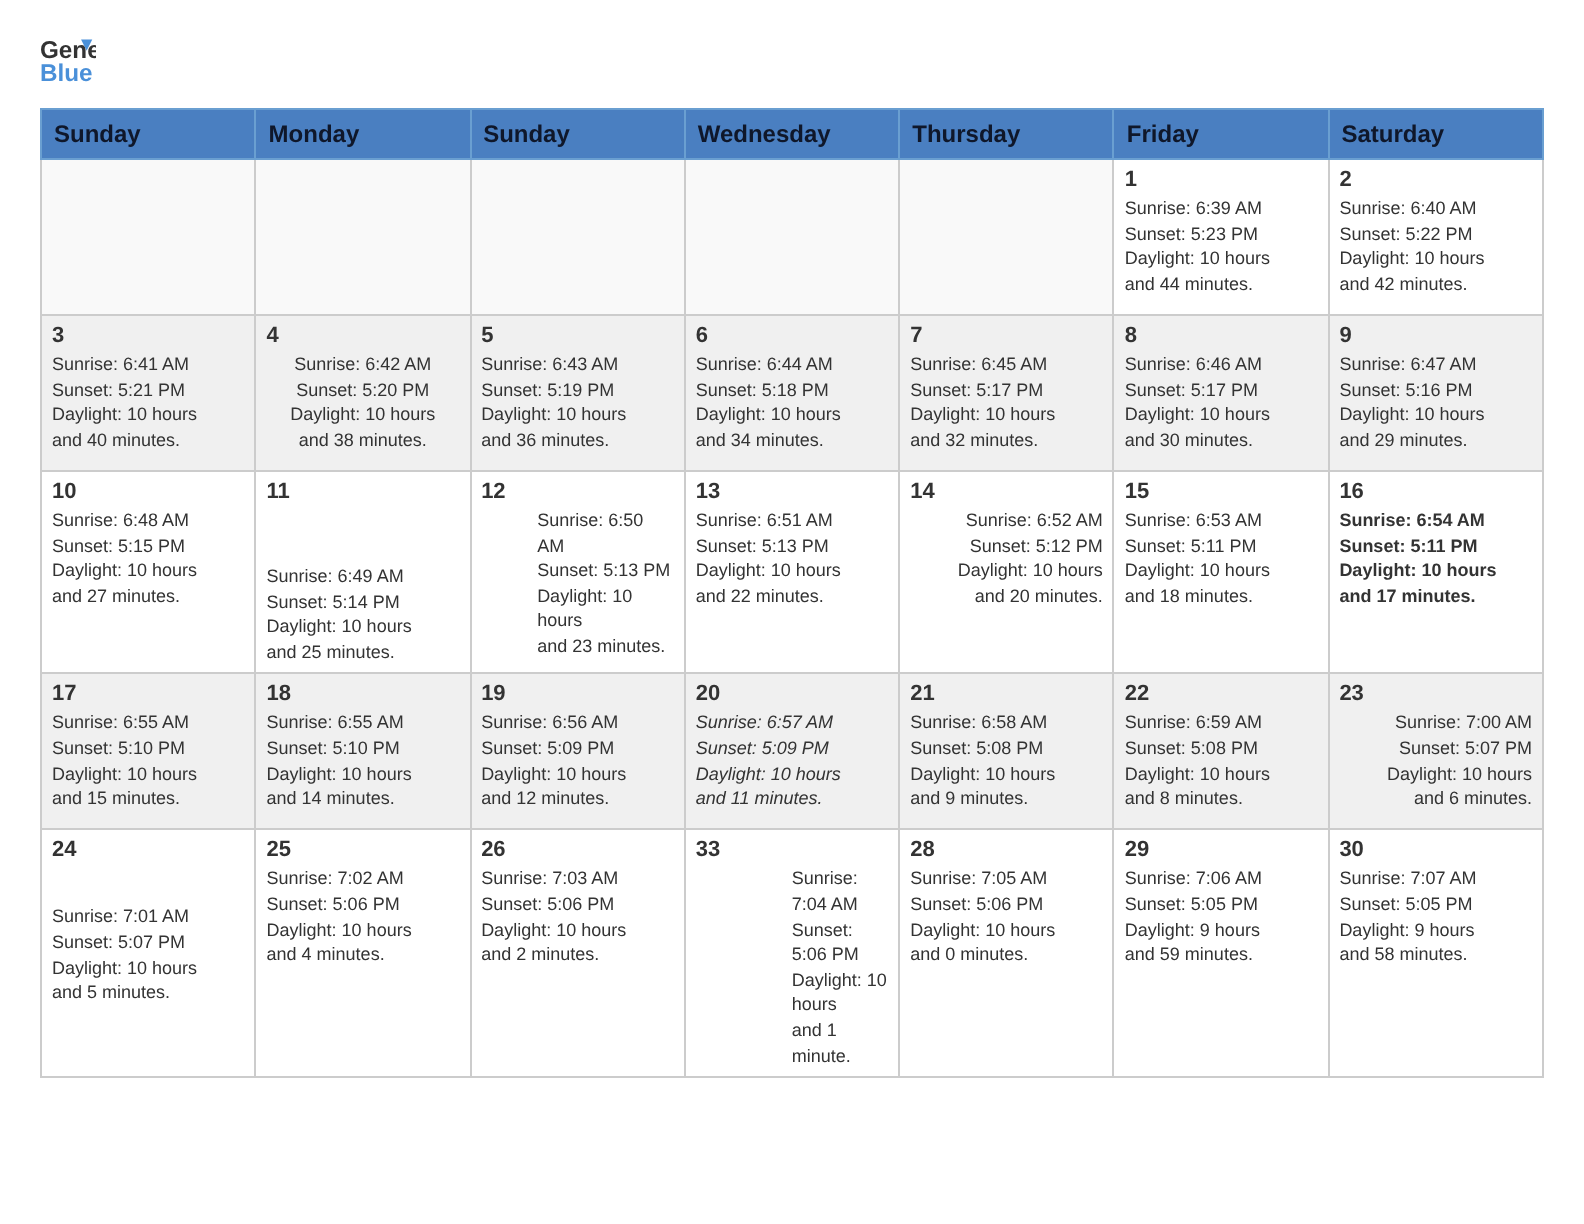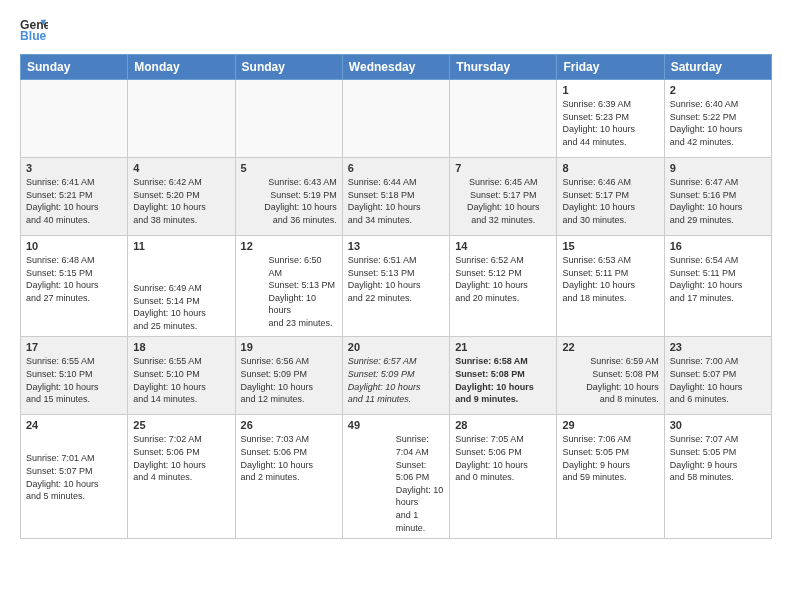--- a/index.html
+++ b/index.html
@@ -41,21 +41,21 @@
     .location {
       font-size: 13px;
       color: #555;
     }
     .calendar {
       width: 100%;
       border-collapse: collapse;
     }
     .calendar th {
       background-color: #4a7fc1;
-      color: #ffffff;
+      color: #0f172a;
       font-size: 12px;
       font-weight: bold;
       padding: 5px 6px;
       text-align: left;
       border: 1px solid #6a9fd1;
     }
     .calendar td {
       border: 1px solid #ccc;
       vertical-align: top;
       padding: 4px 5px;
@@ -137,42 +137,42 @@
         <tr>
           <td class="shaded">
             <span class="day-number">3</span>
             <div class="day-info" style="white-space: pre-line;">Sunrise: 6:41 AM
 Sunset: 5:21 PM
 Daylight: 10 hours
 and 40 minutes.</div>
           </td>
           <td class="shaded">
             <span class="day-number">4</span>
-            <div class="day-info" style="white-space: pre-line;">Sunrise: 6:42 AM
+            <div class="day-info" style="white-space: pre-line; text-align: center;">Sunrise: 6:42 AM
 Sunset: 5:20 PM
 Daylight: 10 hours
 and 38 minutes.</div>
           </td>
           <td class="shaded">
             <span class="day-number">5</span>
-            <div class="day-info" style="white-space: pre-line; text-align: right;">Sunrise: 6:43 AM
+            <div class="day-info" style="white-space: pre-line;">Sunrise: 6:43 AM
 Sunset: 5:19 PM
 Daylight: 10 hours
 and 36 minutes.</div>
           </td>
           <td class="shaded">
             <span class="day-number">6</span>
             <div class="day-info" style="white-space: pre-line;">Sunrise: 6:44 AM
 Sunset: 5:18 PM
 Daylight: 10 hours
 and 34 minutes.</div>
           </td>
           <td class="shaded">
             <span class="day-number">7</span>
-            <div class="day-info" style="white-space: pre-line; text-align: center;">Sunrise: 6:45 AM
+            <div class="day-info" style="white-space: pre-line;">Sunrise: 6:45 AM
 Sunset: 5:17 PM
 Daylight: 10 hours
 and 32 minutes.</div>
           </td>
           <td class="shaded">
             <span class="day-number">8</span>
             <div class="day-info" style="white-space: pre-line;">Sunrise: 6:46 AM
 Sunset: 5:17 PM
 Daylight: 10 hours
 and 30 minutes.</div>
@@ -209,35 +209,35 @@
           </td>
           <td class="">
             <span class="day-number">13</span>
             <div class="day-info" style="white-space: pre-line;">Sunrise: 6:51 AM
 Sunset: 5:13 PM
 Daylight: 10 hours
 and 22 minutes.</div>
           </td>
           <td class="">
             <span class="day-number">14</span>
-            <div class="day-info" style="white-space: pre-line;">Sunrise: 6:52 AM
+            <div class="day-info" style="white-space: pre-line; text-align: right;">Sunrise: 6:52 AM
 Sunset: 5:12 PM
 Daylight: 10 hours
 and 20 minutes.</div>
           </td>
           <td class="">
             <span class="day-number">15</span>
             <div class="day-info" style="white-space: pre-line;">Sunrise: 6:53 AM
 Sunset: 5:11 PM
 Daylight: 10 hours
 and 18 minutes.</div>
           </td>
           <td class="">
             <span class="day-number">16</span>
-            <div class="day-info" style="white-space: pre-line;">Sunrise: 6:54 AM
+            <div class="day-info" style="white-space: pre-line; font-weight: bold;">Sunrise: 6:54 AM
 Sunset: 5:11 PM
 Daylight: 10 hours
 and 17 minutes.</div>
           </td>
         </tr>
         <tr>
           <td class="shaded">
             <span class="day-number">17</span>
             <div class="day-info" style="white-space: pre-line;">Sunrise: 6:55 AM
 Sunset: 5:10 PM
@@ -260,35 +260,35 @@
           </td>
           <td class="shaded">
             <span class="day-number">20</span>
             <div class="day-info" style="white-space: pre-line; font-style: italic;">Sunrise: 6:57 AM
 Sunset: 5:09 PM
 Daylight: 10 hours
 and 11 minutes.</div>
           </td>
           <td class="shaded">
             <span class="day-number">21</span>
-            <div class="day-info" style="white-space: pre-line; font-weight: bold;">Sunrise: 6:58 AM
+            <div class="day-info" style="white-space: pre-line;">Sunrise: 6:58 AM
 Sunset: 5:08 PM
 Daylight: 10 hours
 and 9 minutes.</div>
           </td>
           <td class="shaded">
             <span class="day-number">22</span>
-            <div class="day-info" style="white-space: pre-line; text-align: right;">Sunrise: 6:59 AM
+            <div class="day-info" style="white-space: pre-line;">Sunrise: 6:59 AM
 Sunset: 5:08 PM
 Daylight: 10 hours
 and 8 minutes.</div>
           </td>
           <td class="shaded">
             <span class="day-number">23</span>
-            <div class="day-info" style="white-space: pre-line;">Sunrise: 7:00 AM
+            <div class="day-info" style="white-space: pre-line; text-align: right;">Sunrise: 7:00 AM
 Sunset: 5:07 PM
 Daylight: 10 hours
 and 6 minutes.</div>
           </td>
         </tr>
         <tr>
           <td class="">
             <span class="day-number">24</span>
             <div class="day-info" style="white-space: pre-line; margin-top: 21px;">Sunrise: 7:01 AM
 Sunset: 5:07 PM
@@ -303,21 +303,21 @@
 and 4 minutes.</div>
           </td>
           <td class="">
             <span class="day-number">26</span>
             <div class="day-info" style="white-space: pre-line;">Sunrise: 7:03 AM
 Sunset: 5:06 PM
 Daylight: 10 hours
 and 2 minutes.</div>
           </td>
           <td class="">
-            <span class="day-number">49</span>
+            <span class="day-number">33</span>
             <div class="day-info" style="white-space: pre-line; margin-left: 48px;">Sunrise: 7:04 AM
 Sunset: 5:06 PM
 Daylight: 10 hours
 and 1 minute.</div>
           </td>
           <td class="">
             <span class="day-number">28</span>
             <div class="day-info" style="white-space: pre-line;">Sunrise: 7:05 AM
 Sunset: 5:06 PM
 Daylight: 10 hours

